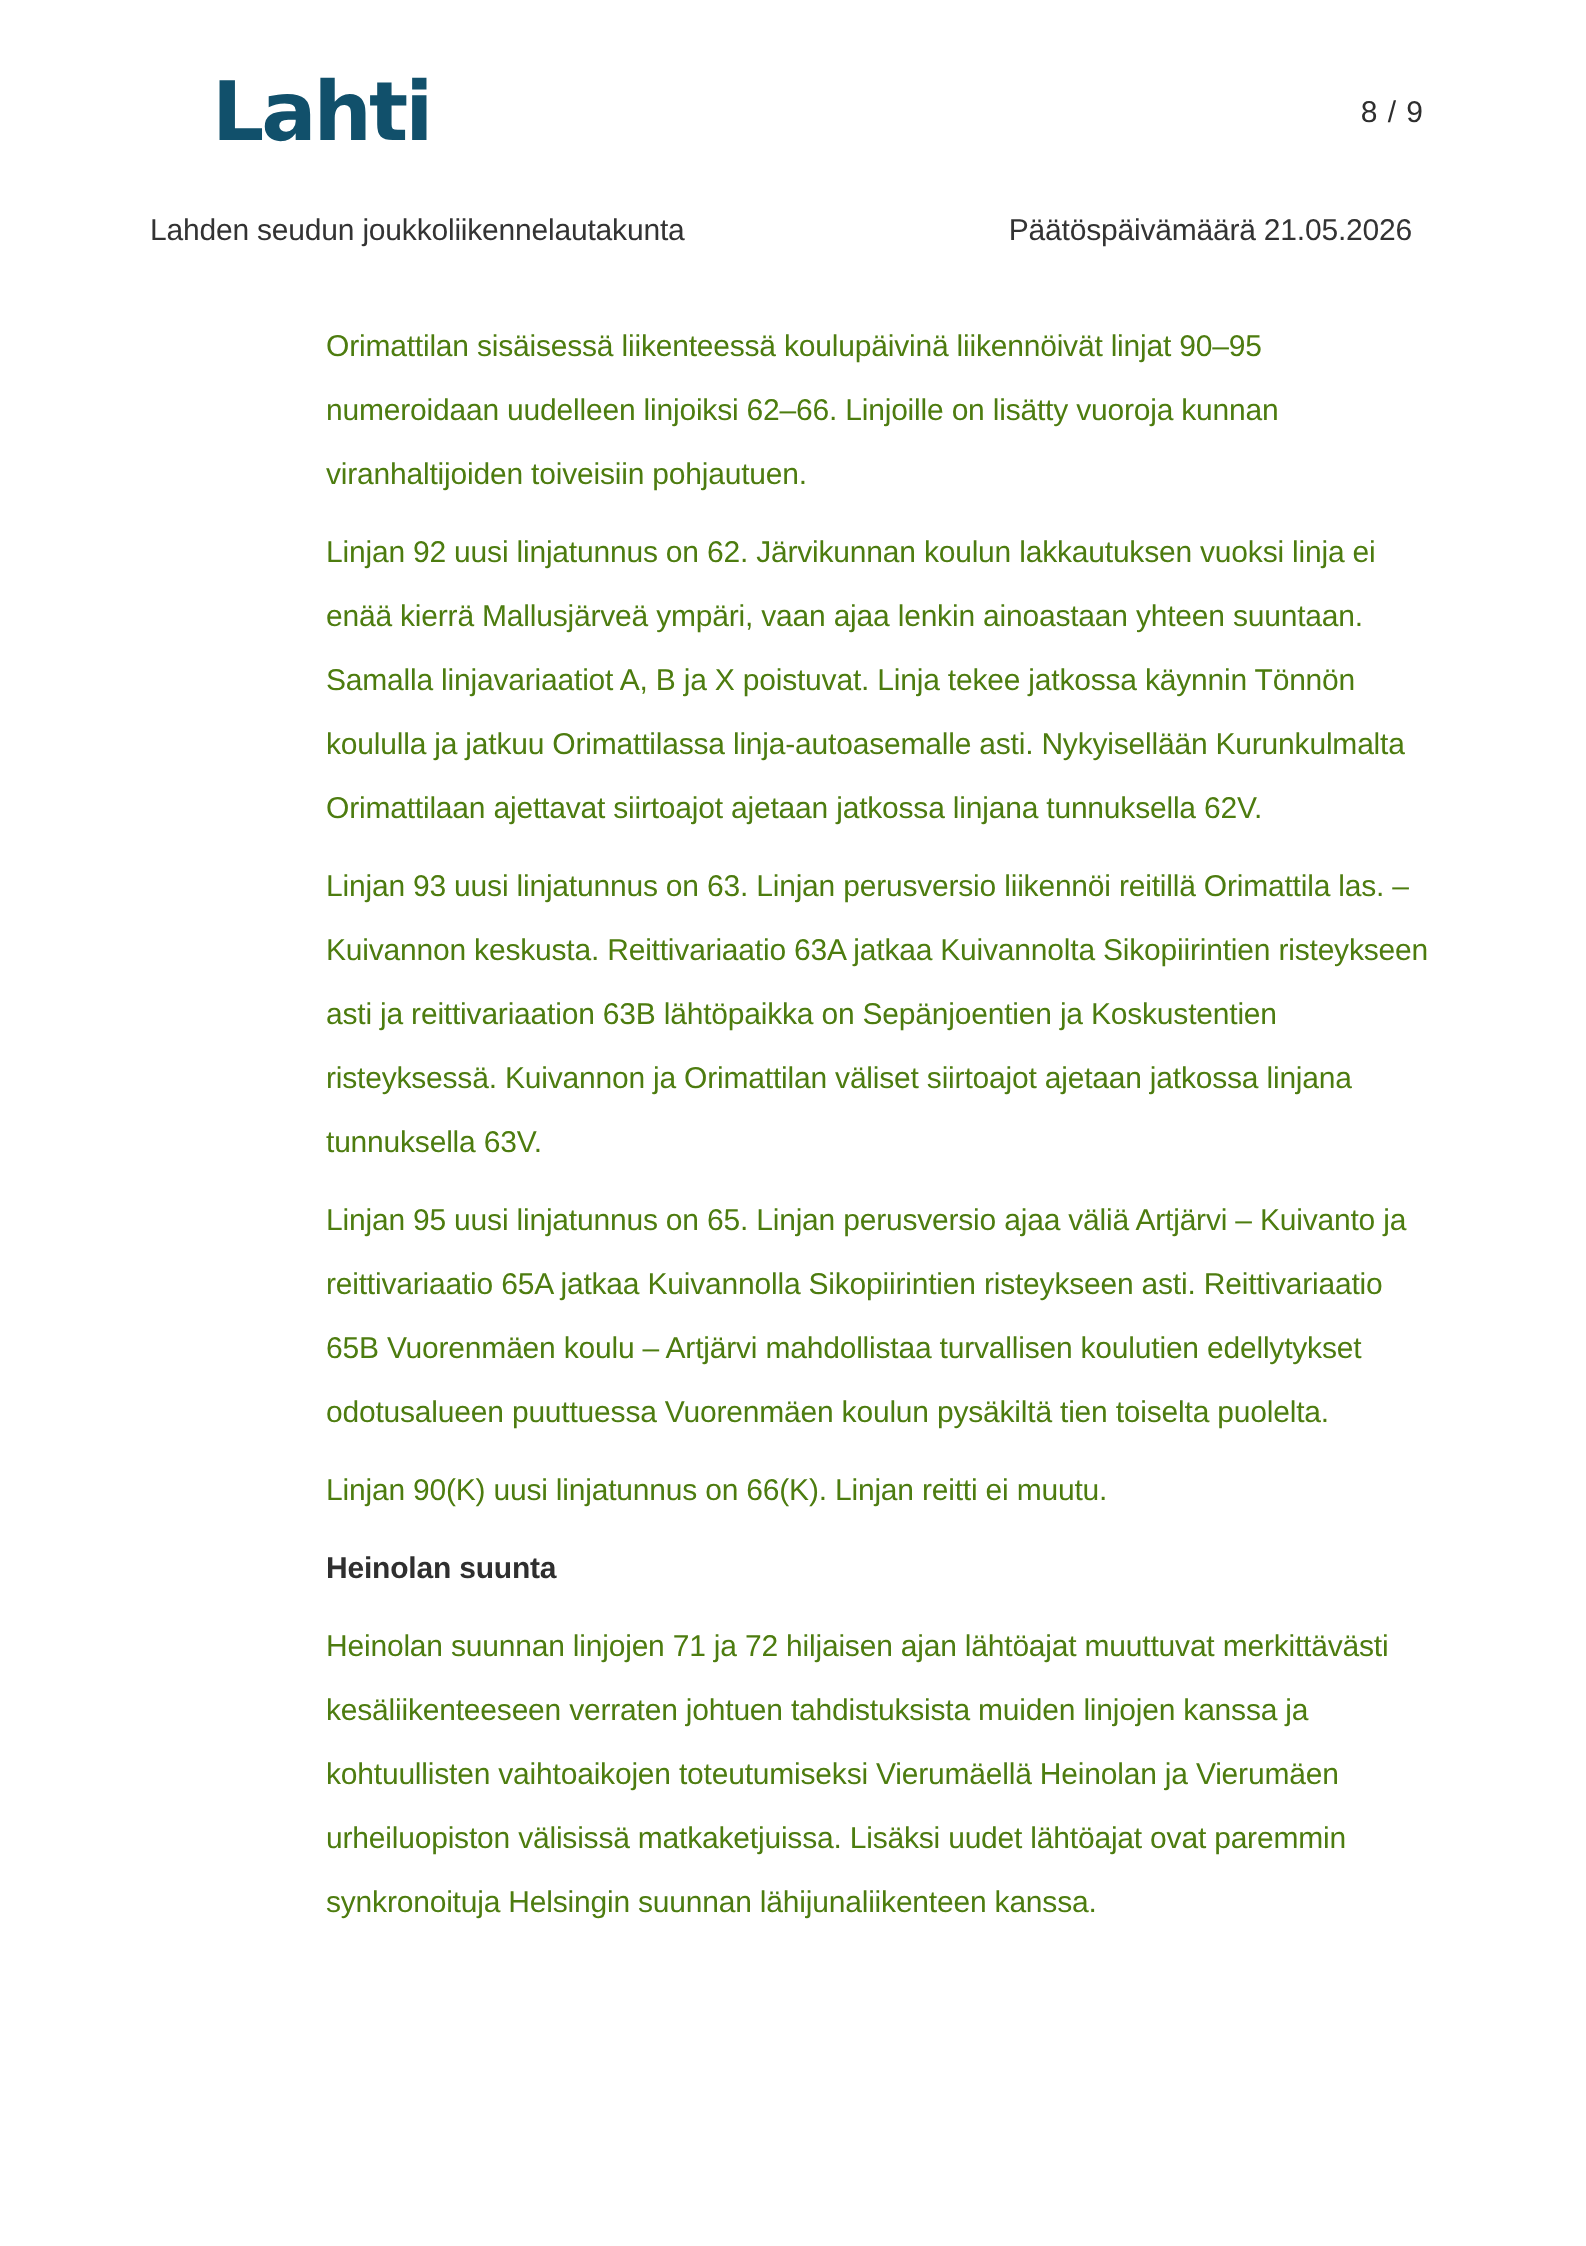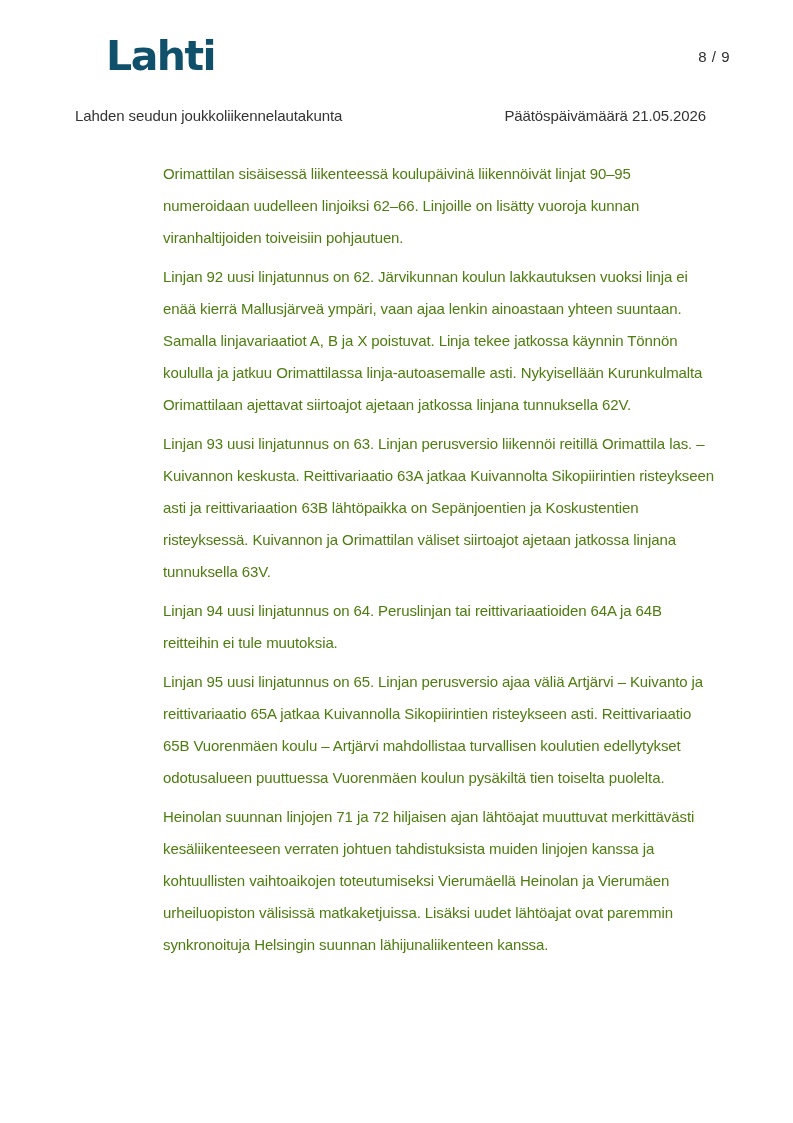--- a/index.html
+++ b/index.html
@@ -23,21 +23,21 @@
     top: 36px;
     font-family: "DejaVu Sans", sans-serif;
     font-weight: 700;
     font-size: 41px;
     line-height: 1;
     letter-spacing: -1.5px;
     margin-left: 40px;
   }
   .page-number {
     position: absolute;
-    right: 63px;
+    right: 81px;
     top: 48px;
     font-size: 15px;
     color: #2e2e2e;
     letter-spacing: 0.5px;
   }
   .header-row {
     position: absolute;
     left: 75px;
     right: 87px;
     top: 107px;
@@ -76,18 +76,19 @@
 
   <div class="header-row">
     <span>Lahden seudun joukkoliikennelautakunta</span>
     <span>Päätöspäivämäärä 21.05.2026</span>
   </div>
 
   <main class="content">
     <p>Orimattilan sisäisessä liikenteessä koulupäivinä liikennöivät linjat 90–95 numeroidaan uudelleen linjoiksi 62–66. Linjoille on lisätty vuoroja kunnan viranhaltijoiden toiveisiin pohjautuen.</p>
     <p>Linjan 92 uusi linjatunnus on 62. Järvikunnan koulun lakkautuksen vuoksi linja ei enää kierrä Mallusjärveä ympäri, vaan ajaa lenkin ainoastaan yhteen suuntaan. Samalla linjavariaatiot A, B ja X poistuvat. Linja tekee jatkossa käynnin Tönnön koululla ja jatkuu Orimattilassa linja-autoasemalle asti. Nykyisellään Kurunkulmalta Orimattilaan ajettavat siirtoajot ajetaan jatkossa linjana tunnuksella 62V.</p>
     <p>Linjan 93 uusi linjatunnus on 63. Linjan perusversio liikennöi reitillä Orimattila las. – Kuivannon keskusta. Reittivariaatio 63A jatkaa Kuivannolta Sikopiirintien risteykseen asti ja reittivariaation 63B lähtöpaikka on Sepänjoentien ja Koskustentien risteyksessä. Kuivannon ja Orimattilan väliset siirtoajot ajetaan jatkossa linjana tunnuksella 63V.</p>
-    <p>Linjan 94 uusi linjatunnus on 64. Peruslinjan tai reittivariaatioiden 64A ja 64B reitteihin ei tule muutoksia.</p>
     <p>Linjan 95 uusi linjatunnus on 65. Linjan perusversio ajaa väliä Artjärvi – Kuivanto ja reittivariaatio 65A jatkaa Kuivannolla Sikopiirintien risteykseen asti. Reittivariaatio 65B Vuorenmäen koulu – Artjärvi mahdollistaa turvallisen koulutien edellytykset odotusalueen puuttuessa Vuorenmäen koulun pysäkiltä tien toiselta puolelta.</p>
+    <p>Linjan 90(K) uusi linjatunnus on 66(K). Linjan reitti ei muutu.</p>
+    <p class="heading">Heinolan suunta</p>
     <p>Heinolan suunnan linjojen 71 ja 72 hiljaisen ajan lähtöajat muuttuvat merkittävästi kesäliikenteeseen verraten johtuen tahdistuksista muiden linjojen kanssa ja kohtuullisten vaihtoaikojen toteutumiseksi Vierumäellä Heinolan ja Vierumäen urheiluopiston välisissä matkaketjuissa. Lisäksi uudet lähtöajat ovat paremmin synkronoituja Helsingin suunnan lähijunaliikenteen kanssa.</p>
   </main>
 
 </div>
 
 </body></html>

